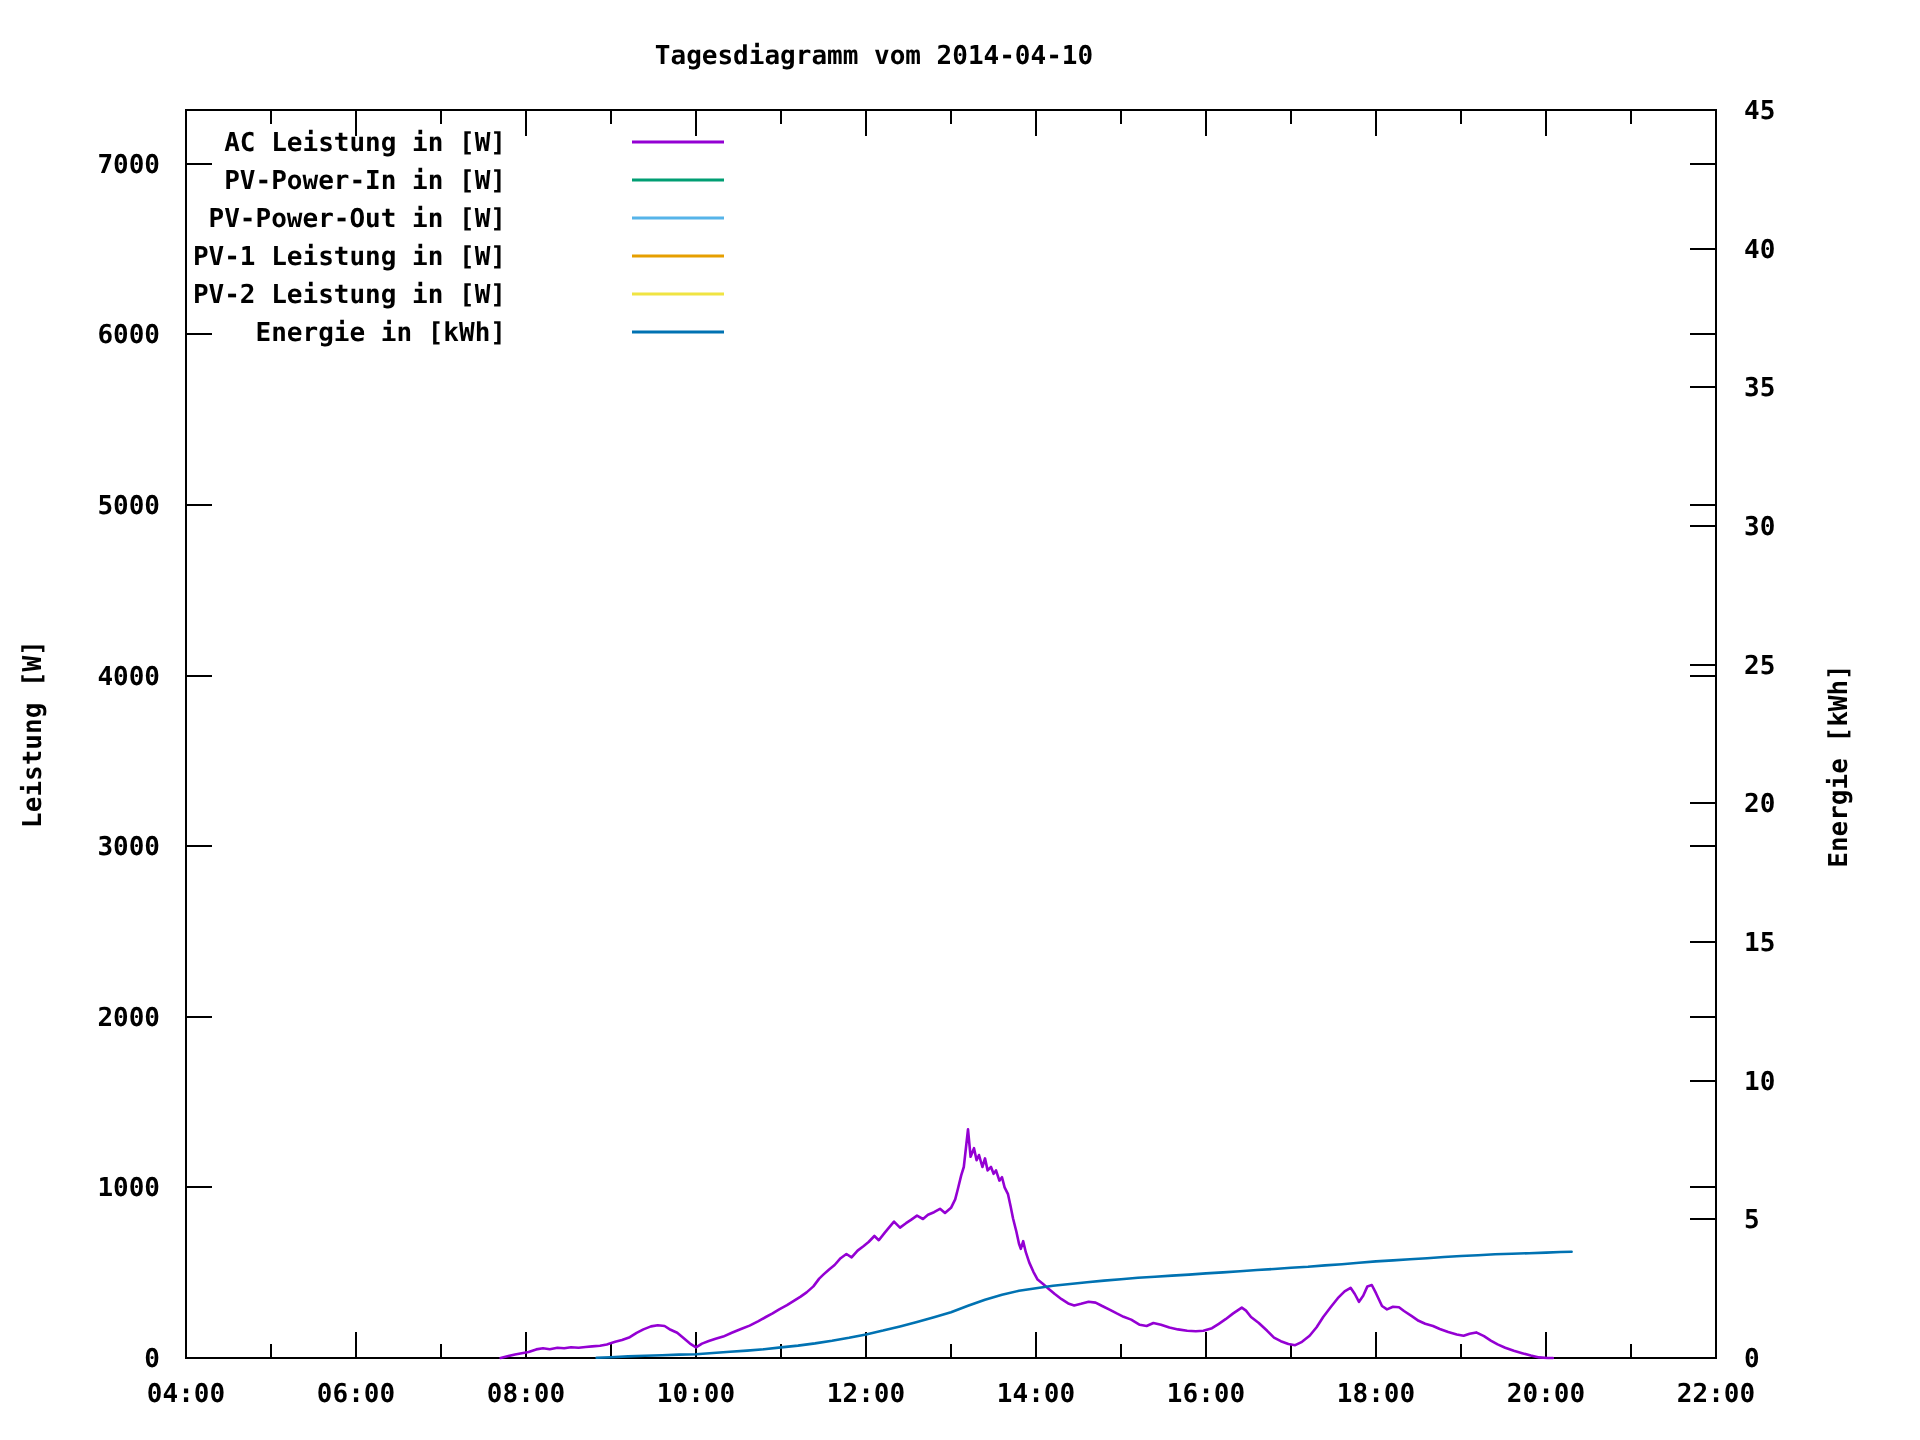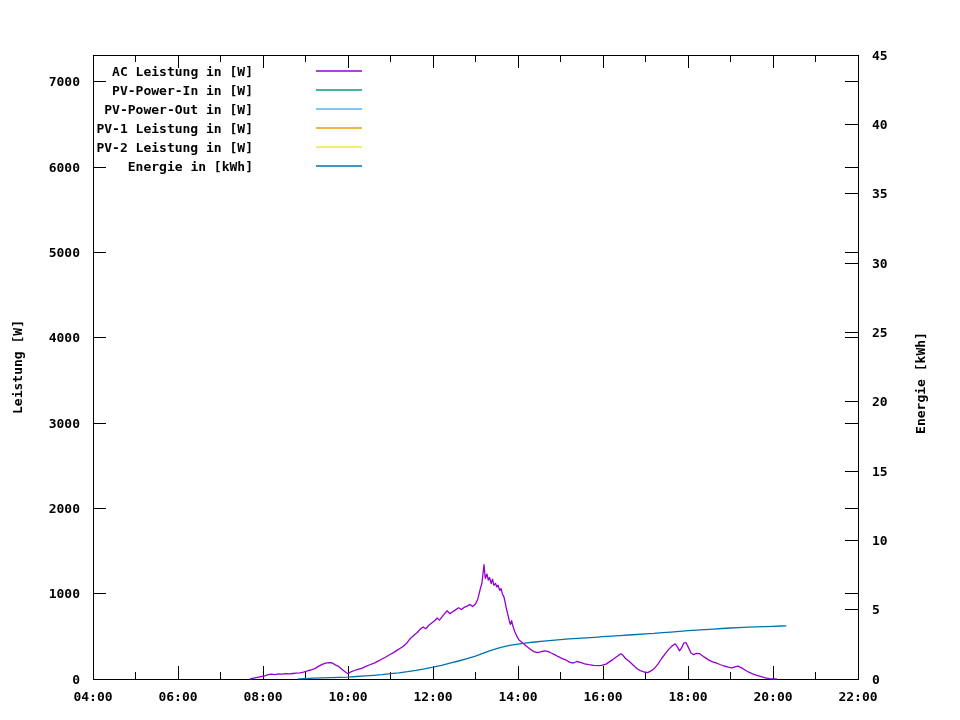--- a/index.html
+++ b/index.html
@@ -12,20 +12,21 @@
   .y2label{position:absolute;top:383px;left:920px;transform:translate(-50%,-50%) rotate(-90deg);
            font-size:13px;white-space:nowrap;}
   svg{position:absolute;top:0;left:0;}
   svg text{font-family:"DejaVu Sans Mono","Liberation Mono",monospace;font-weight:bold;
            font-size:13px;fill:#000;}
 </style>
 </head>
 <body>
 
 <div class="stage">
+  <div class="chart-title">Tagesdiagramm vom 2014-04-10</div>
   <div class="ylabel">Leistung [W]</div>
   <div class="y2label">Energie [kWh]</div>
   <svg id="plot" width="960" height="720" viewBox="0 0 960 720">
       <g>
         <rect x="93" y="55" width="765" height="624" fill="none" stroke="#000" stroke-width="1" shape-rendering="crispEdges"></rect>
       </g>
       <g stroke="#000" stroke-width="1" shape-rendering="crispEdges">
         <line x1="93" y1="679" x2="93" y2="666"></line>
         <line x1="93" y1="55" x2="93" y2="68"></line>
         <line x1="178" y1="679" x2="178" y2="666"></line>

